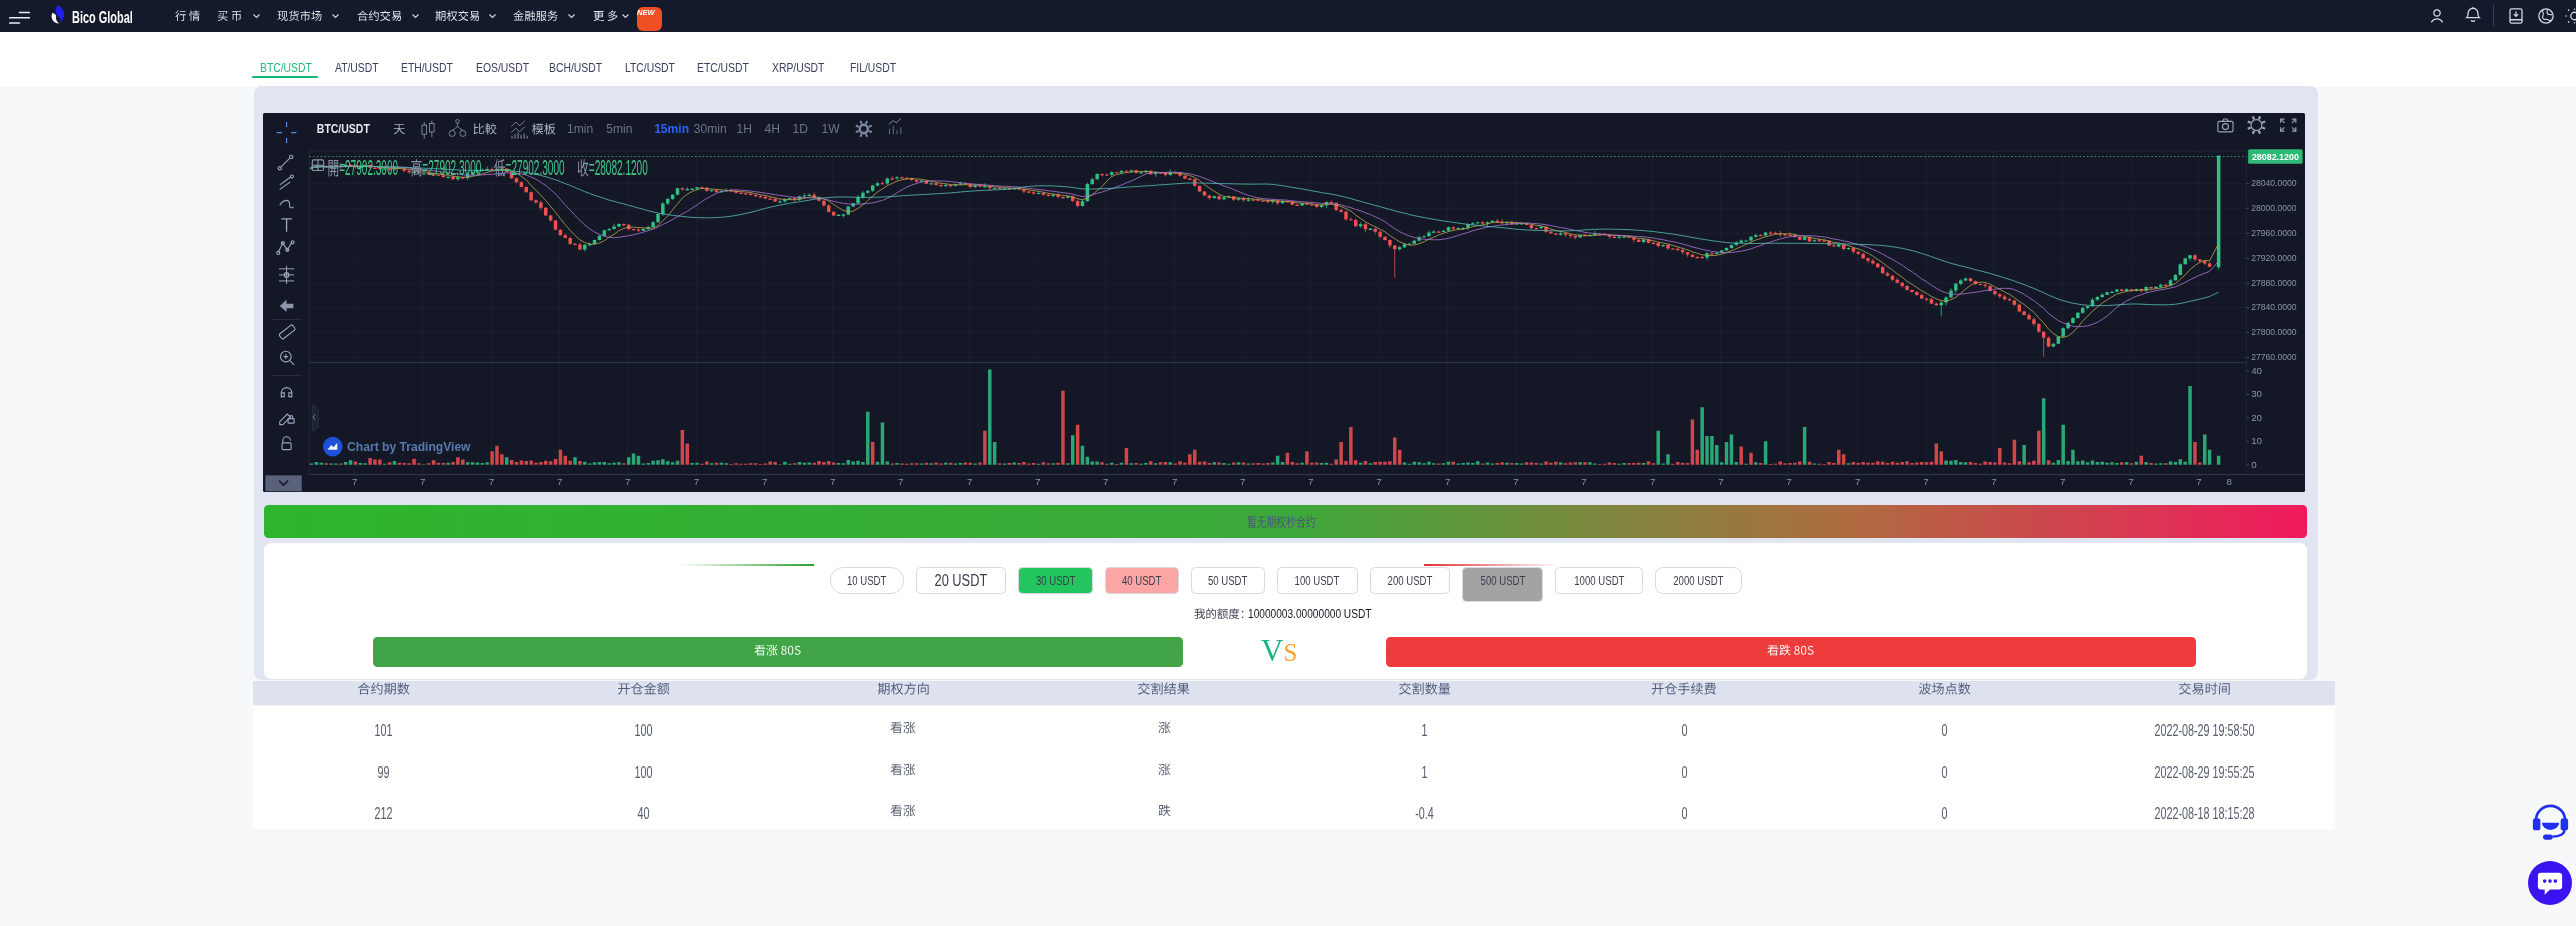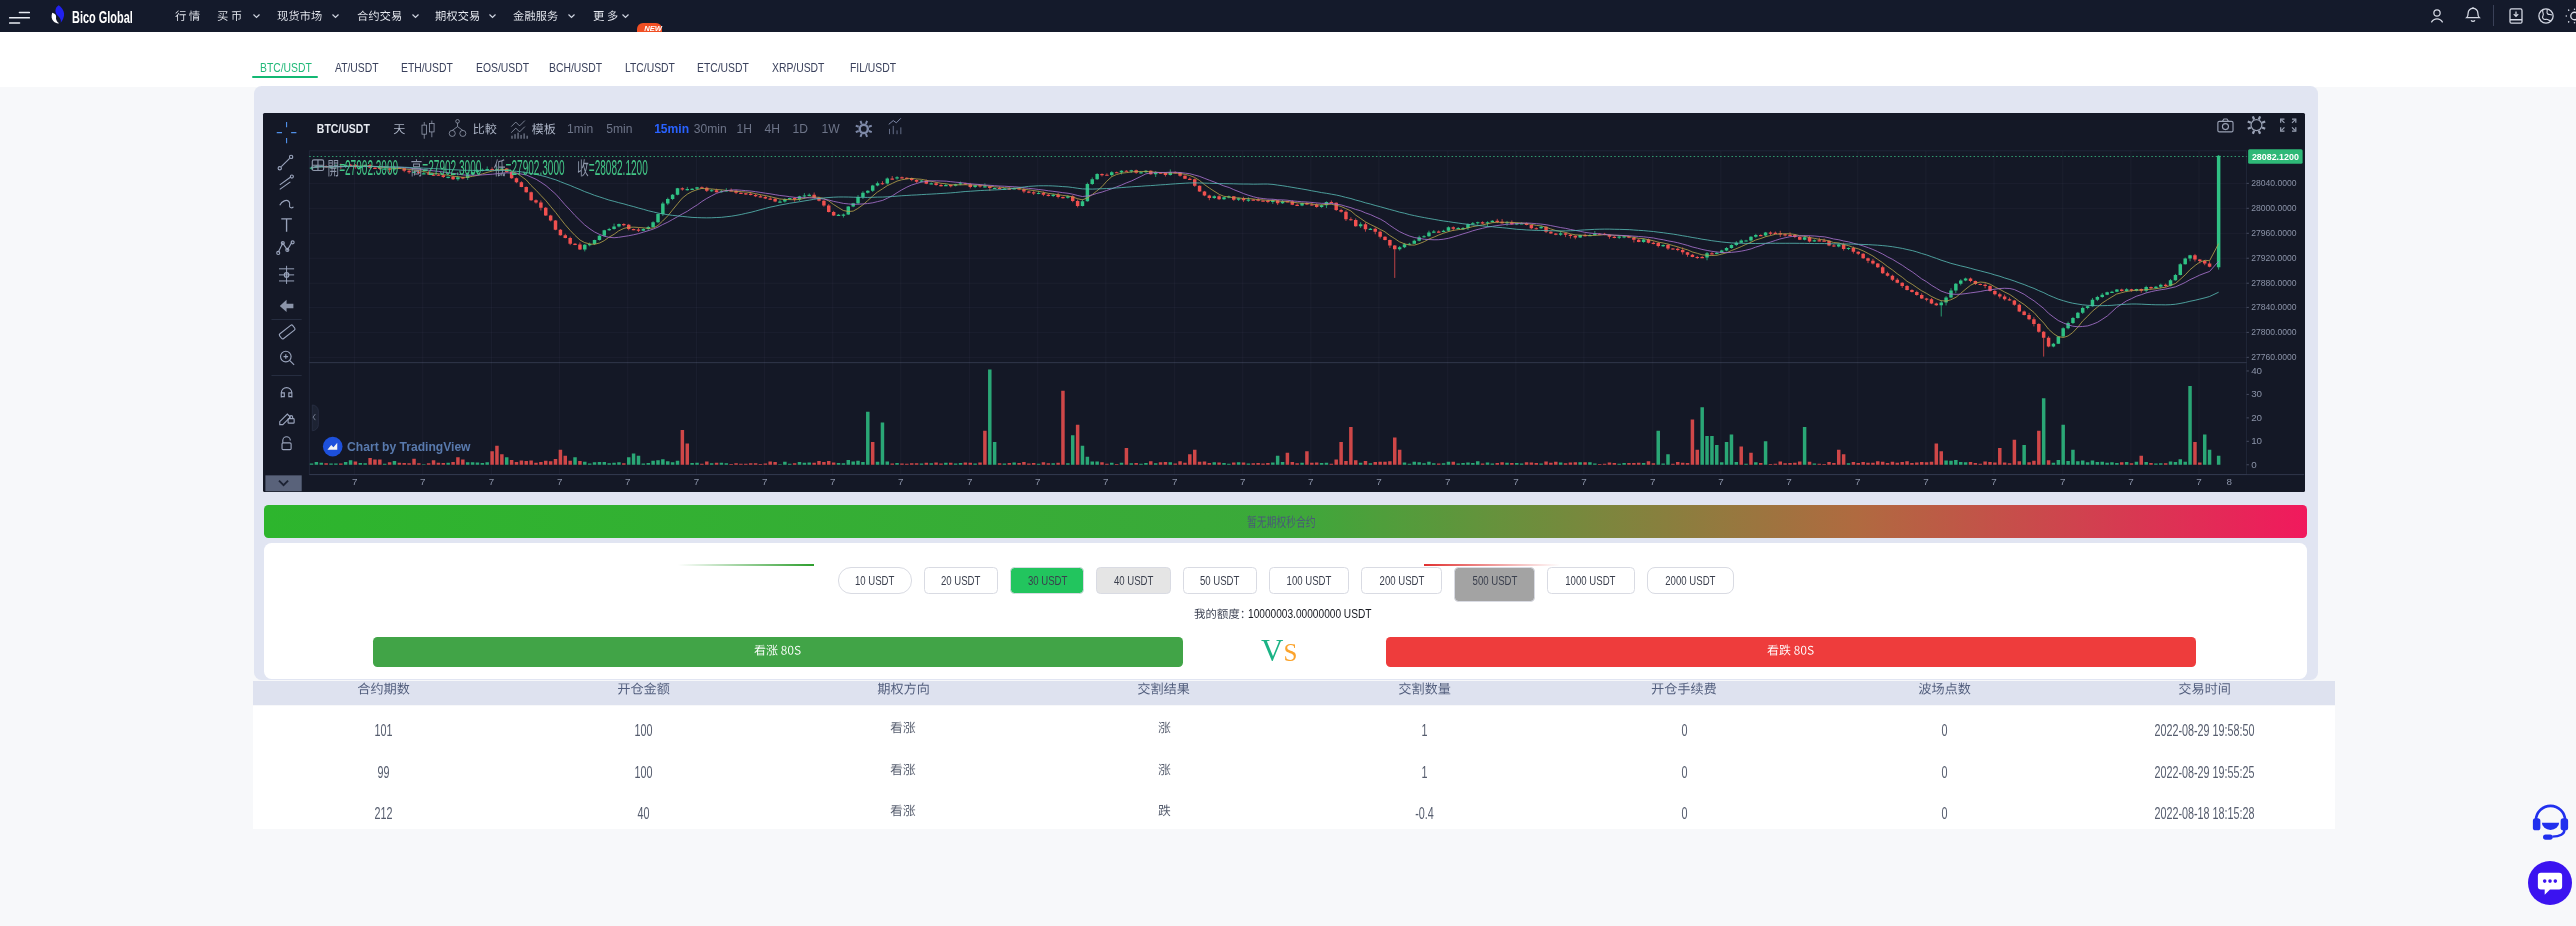--- a/index.html
+++ b/index.html
@@ -57,21 +57,21 @@
     <path d="M2 2l4 4 4-4" stroke="#cfd4e0" stroke-width="1.6" fill="none"></path>
   </svg>
 <svg style="position:absolute;left:593px;top:9.8px;" width="26.5" height="13" viewBox="0 0 35 17">
     <g transform="translate(0,13.2) scale(0.015000,-0.015000)">
       <path d="M252 238 188 212C222 154 264 108 313 71C252 36 166 7 47 -15C63 -32 83 -64 92 -81C222 -53 315 -16 382 28C520 -45 704 -68 937 -77C941 -52 955 -20 969 -3C745 3 572 18 443 76C495 127 522 185 534 247H873V634H545V719H935V787H65V719H467V634H156V247H455C443 199 420 154 374 114C326 146 285 186 252 238ZM228 411H467V371C467 350 467 329 465 309H228ZM543 309C544 329 545 349 545 370V411H798V309ZM228 571H467V471H228ZM545 571H798V471H545ZM1680 842C1617 759 1496 661 1335 594C1352 582 1375 558 1387 541C1478 583 1555 632 1621 685H1903C1853 623 1784 569 1705 524C1669 554 1619 589 1577 613L1522 574C1562 551 1606 519 1639 489C1532 437 1414 401 1302 381C1315 365 1331 334 1338 314C1599 369 1892 503 2020 726L1971 756L1958 753H1697C1721 776 1743 800 1763 824ZM1843 493C1771 394 1627 283 1424 210C1440 196 1461 170 1471 153C1596 203 1701 264 1784 332H2057C2007 254 1935 191 1848 142C1813 175 1764 214 1724 242L1662 206C1701 177 1746 139 1779 106C1638 42 1470 7 1299 -9C1311 -28 1325 -61 1330 -82C1685 -40 2028 76 2168 373L2118 404L2104 400H1860C1884 425 1906 450 1926 475Z" fill="#e8ebf2"></path>
     </g>
   </svg>
 <svg style="position:absolute;left:621px;top:13px" width="9" height="6" viewBox="0 0 12 8">
     <path d="M2 2l4 4 4-4" stroke="#cfd4e0" stroke-width="1.6" fill="none"></path>
   </svg>
-<div class="abs" style="left:637px;top:23px;width:25px;height:16px;background:#f04e23;border-radius:6px;color:#fff;font-size:7.6px;font-weight:bold;text-align:right;line-height:12px;font-style:italic">NEW</div>
+<div class="abs" style="left:637px;top:7px;width:25px;height:24px;background:#f04e23;border-radius:6px;color:#fff;font-size:7.6px;font-weight:bold;text-align:left;line-height:12px;font-style:italic">NEW</div>
 <svg style="position:absolute;left:2428px;top:6.8px" width="18" height="18" viewBox="0 0 24 24">
     <g stroke="#d4d8e3" fill="none" stroke-width="1.7">
       <circle cx="12" cy="8" r="4.2"></circle>
       <path d="M4.5 20.5c2-3.3 4.5-4.6 7.5-4.6s5.5 1.3 7.5 4.6"></path>
     </g>
   </svg>
 <svg style="position:absolute;left:2464px;top:6px" width="18" height="18" viewBox="0 0 24 24">
     <g stroke="#d4d8e3" fill="none" stroke-width="1.7">
       <path d="M12 3a6.5 6.5 0 0 1 6.5 6.5c0 3.5 1 5 2 6H3.5c1-1 2-2.5 2-6A6.5 6.5 0 0 1 12 3z"></path>
       <path d="M12 3v-1.5M9.5 19a2.8 2.8 0 0 0 5 0"></path>
@@ -295,23 +295,23 @@
       <g transform="translate(0,15.8) scale(0.018000,-0.018000)">
         <path d="M565 773V623C565 541 557 433 493 352C509 345 538 326 551 314C604 380 623 473 629 554H764V316H834V554H951V615H632V622V722C734 730 846 746 924 770L882 826C807 801 676 782 565 773ZM246 98H755V15H246ZM246 153V235H755V153ZM175 294V-80H246V-45H755V-78H829V294ZM55 442 61 379 291 404V314H361V412L514 429L513 486L361 471V546H519V607H361V672H291V607H162C189 639 217 675 243 714H517V773H281L309 822L234 843C224 819 212 796 200 773H53V714H165C144 681 125 655 116 644C98 620 81 604 65 601C74 581 85 547 89 532C98 540 128 546 170 546H291V464ZM1114 773V699H1446C1443 628 1440 552 1428 477H1052V404H1414C1373 232 1276 71 1039 -19C1058 -34 1080 -61 1090 -80C1348 23 1448 208 1490 404H1511V60C1511 -31 1539 -57 1643 -57C1664 -57 1807 -57 1830 -57C1926 -57 1950 -15 1960 145C1938 150 1905 163 1887 177C1882 40 1874 17 1825 17C1794 17 1674 17 1650 17C1599 17 1589 24 1589 60V404H1951V477H1503C1514 552 1519 627 1521 699H1894V773ZM2178 143C2148 76 2095 9 2039 -36C2057 -47 2087 -68 2101 -80C2155 -30 2213 47 2249 123ZM2321 112C2360 65 2406 -1 2424 -42L2486 -6C2465 35 2419 97 2379 143ZM2855 722V561H2650V722ZM2580 790V427C2580 283 2572 92 2488 -41C2505 -49 2536 -71 2548 -84C2608 11 2634 139 2644 260H2855V17C2855 1 2849 -3 2835 -4C2820 -5 2769 -5 2716 -3C2726 -23 2737 -56 2740 -76C2813 -76 2861 -75 2889 -62C2918 -50 2927 -27 2927 16V790ZM2855 494V328H2648C2650 363 2650 396 2650 427V494ZM2387 828V707H2205V828H2137V707H2052V640H2137V231H2038V164H2531V231H2457V640H2531V707H2457V828ZM2205 640H2387V551H2205ZM2205 491H2387V393H2205ZM2205 332H2387V231H2205ZM3853 675C3821 501 3761 356 3681 242C3606 358 3560 497 3528 675ZM3423 748V675H3458C3494 469 3545 311 3633 180C3556 90 3465 24 3366 -17C3383 -31 3403 -61 3413 -79C3512 -33 3602 32 3679 119C3740 44 3817 -22 3914 -85C3925 -63 3948 -38 3968 -23C3867 37 3789 103 3727 179C3828 316 3901 500 3935 736L3888 751L3875 748ZM3212 840V628H3046V558H3194C3158 419 3088 260 3019 176C3033 157 3053 124 3063 102C3119 174 3173 297 3212 421V-79H3286V430C3329 375 3386 298 3409 260L3454 327C3430 356 3318 485 3286 516V558H3420V628H3286V840ZM4493 670C4478 561 4452 445 4416 368C4433 362 4465 347 4479 337C4515 418 4545 540 4563 657ZM4775 662C4822 576 4869 462 4887 387L4955 412C4936 487 4889 598 4839 684ZM4839 351C4766 154 4609 41 4360 -11C4376 -28 4393 -57 4401 -77C4664 -14 4830 112 4909 329ZM4633 840V221H4705V840ZM4372 826C4297 793 4165 763 4053 745C4061 729 4071 704 4074 687C4117 693 4164 700 4210 709V558H4043V488H4201C4161 373 4093 243 4030 172C4042 154 4060 124 4068 103C4118 164 4170 263 4210 363V-78H4284V385C4317 336 4355 274 4371 242L4416 301C4397 328 4311 439 4284 468V488H4425V558H4284V725C4333 737 4380 751 4418 766ZM5517 843C5415 688 5230 554 5040 479C5061 462 5082 433 5094 413C5146 436 5198 463 5248 494V444H5753V511C5805 478 5859 449 5916 422C5927 446 5950 473 5969 490C5810 557 5668 640 5551 764L5583 809ZM5277 513C5362 569 5441 636 5506 710C5582 630 5662 567 5749 513ZM5196 324V-78H5272V-22H5738V-74H5817V324ZM5272 48V256H5738V48ZM6040 53 6052 -20C6154 1 6293 29 6427 56L6422 122C6281 95 6135 68 6040 53ZM6498 415C6571 350 6655 258 6691 196L6747 243C6709 306 6624 394 6549 457ZM6061 424C6076 432 6101 437 6231 452C6185 388 6142 337 6123 317C6091 281 6066 256 6044 252C6053 233 6064 199 6068 184C6091 196 6127 204 6413 252C6410 267 6409 295 6410 316L6174 281C6256 369 6338 479 6408 590L6345 628C6325 591 6301 553 6277 518L6140 505C6204 590 6267 699 6317 807L6246 836C6199 716 6121 589 6097 556C6073 522 6055 500 6036 495C6045 476 6057 440 6061 424ZM6566 840C6534 704 6478 568 6409 481C6426 471 6458 450 6472 439C6502 480 6530 530 6555 586H6849C6838 193 6824 43 6794 10C6783 -3 6772 -7 6753 -6C6729 -6 6672 -6 6609 0C6623 -21 6632 -51 6633 -72C6689 -76 6747 -77 6780 -73C6815 -70 6837 -61 6859 -33C6897 15 6909 166 6922 618C6922 628 6923 656 6923 656H6584C6604 710 6623 767 6638 825Z" fill="#4a5878"></path>
       </g>
     </svg>
     <div class="abs" style="left:9.8px;top:457px;width:2043px;height:136px;background:#fff;border-radius:7.6px"></div>
     <div class="abs" style="left:424px;top:478px;width:136px;height:2.3px;background:linear-gradient(90deg,rgba(45,160,45,0),#2d9e2d)"></div>
     <div class="abs" style="left:1170px;top:478px;width:136px;height:2.3px;background:linear-gradient(90deg,#e03131,rgba(224,49,49,0))"></div>
   </div>
 <div class="abs" style="left:254px;top:567px;width:2064px;display:flex;justify-content:center;gap:12px">
     <div style="height:27px;border:0.8px solid #d9dbe3;border-radius:13px;background:#fff;font-size:12px;color:#3a3f4d;line-height:26px;padding:0 11.4px"><span style="display:inline-block;transform:scaleX(0.8);transform-origin:center">10 USDT</span></div>
-    <div style="height:27px;border:0.8px solid #d9dbe3;border-radius:4.5px;background:#fff;font-size:12px;color:#3a3f4d;line-height:26px;padding:0 11.4px"><span style="display:inline-block;transform:scaleX(0.8);transform-origin:center">20 USDT</span></div>
+    <div style="height:27px;border:0.8px solid #d9dbe3;border-radius:4.5px;background:#fff;font-size:16px;color:#3a3f4d;line-height:26px;padding:0 11.4px"><span style="display:inline-block;transform:scaleX(0.8);transform-origin:center">20 USDT</span></div>
     <div style="height:27px;border:0.8px solid #d9dbe3;border-radius:4.5px;background:#22c55e;font-size:12px;color:#3a3f4d;line-height:26px;padding:0 11.4px"><span style="display:inline-block;transform:scaleX(0.8);transform-origin:center">30 USDT</span></div>
-    <div style="height:27px;border:0.8px solid #d9dbe3;border-radius:4.5px;background:#e5e5e5;font-size:12px;color:#3a3f4d;line-height:26px;padding:0 11.4px"><span style="display:inline-block;transform:scaleX(0.8);transform-origin:center">40 USDT</span></div>
+    <div style="height:27px;border:0.8px solid #d9dbe3;border-radius:4.5px;background:#fca5a5;font-size:12px;color:#3a3f4d;line-height:26px;padding:0 11.4px"><span style="display:inline-block;transform:scaleX(0.8);transform-origin:center">40 USDT</span></div>
     <div style="height:27px;border:0.8px solid #d9dbe3;border-radius:4.5px;background:#fff;font-size:12px;color:#3a3f4d;line-height:26px;padding:0 11.4px"><span style="display:inline-block;transform:scaleX(0.8);transform-origin:center">50 USDT</span></div>
     <div style="height:27px;border:0.8px solid #d9dbe3;border-radius:4.5px;background:#fff;font-size:12px;color:#3a3f4d;line-height:26px;padding:0 11.4px"><span style="display:inline-block;transform:scaleX(0.8);transform-origin:center">100 USDT</span></div>
     <div style="height:27px;border:0.8px solid #d9dbe3;border-radius:4.5px;background:#fff;font-size:12px;color:#3a3f4d;line-height:26px;padding:0 11.4px"><span style="display:inline-block;transform:scaleX(0.8);transform-origin:center">200 USDT</span></div>
     <div style="height:35px;border:0.8px solid #d9dbe3;border-radius:4.5px;background:#a3a3a3;font-size:12px;color:#3a3f4d;line-height:26px;padding:0 11.4px"><span style="display:inline-block;transform:scaleX(0.8);transform-origin:center">500 USDT</span></div>
     <div style="height:27px;border:0.8px solid #d9dbe3;border-radius:4.5px;background:#fff;font-size:12px;color:#3a3f4d;line-height:26px;padding:0 11.4px"><span style="display:inline-block;transform:scaleX(0.8);transform-origin:center">1000 USDT</span></div>
     <div style="height:27px;border:0.8px solid #d9dbe3;border-radius:8px;background:#fff;font-size:12px;color:#3a3f4d;line-height:26px;padding:0 11.4px"><span style="display:inline-block;transform:scaleX(0.8);transform-origin:center">2000 USDT</span></div>
   </div>
 <svg style="position:absolute;left:1194px;top:608px;" width="58" height="13" viewBox="0 0 76 17">
     <g transform="translate(0,13.2) scale(0.015000,-0.015000)">
       <path d="M704 774C762 723 830 650 861 602L922 646C889 693 819 764 761 814ZM832 427C798 363 753 300 700 243C683 310 669 388 659 473H946V544H651C643 634 639 731 639 832H560C561 733 566 636 574 544H345V720C406 733 464 748 513 765L460 828C364 792 202 758 62 737C71 719 81 692 85 674C144 682 208 692 270 704V544H56V473H270V296L41 251L63 175L270 222V17C270 0 264 -5 247 -6C229 -7 170 -7 106 -5C117 -26 130 -60 133 -81C216 -81 270 -79 301 -67C334 -55 345 -32 345 17V240L530 283L524 350L345 312V473H581C594 364 613 264 637 180C565 114 484 58 399 17C418 1 440 -24 451 -42C526 -3 598 47 663 105C708 -12 770 -83 849 -83C924 -83 952 -34 965 132C945 139 918 156 902 173C896 44 884 -7 856 -7C806 -7 760 57 724 163C793 234 853 314 898 399ZM1552 423C1607 350 1675 250 1705 189L1769 229C1736 288 1667 385 1610 456ZM1240 842C1232 794 1215 728 1199 679H1087V-54H1156V25H1435V679H1268C1285 722 1304 778 1321 828ZM1156 612H1366V401H1156ZM1156 93V335H1366V93ZM1598 844C1566 706 1512 568 1443 479C1461 469 1492 448 1506 436C1540 484 1572 545 1600 613H1856C1844 212 1828 58 1796 24C1784 10 1773 7 1753 7C1730 7 1670 8 1604 13C1618 -6 1627 -38 1629 -59C1685 -62 1744 -64 1778 -61C1814 -57 1836 -49 1859 -19C1899 30 1913 185 1928 644C1929 654 1929 682 1929 682H1627C1643 729 1658 779 1670 828ZM2693 493C2689 183 2676 46 2458 -31C2471 -43 2489 -67 2496 -84C2732 2 2754 161 2759 493ZM2738 84C2804 36 2888 -33 2930 -77L2972 -24C2930 17 2843 84 2778 130ZM2531 610V138H2595V549H2850V140H2916V610H2728C2741 641 2755 678 2768 714H2953V780H2515V714H2700C2690 680 2675 641 2663 610ZM2214 821C2227 798 2242 770 2254 744H2061V593H2127V682H2429V593H2497V744H2333C2319 773 2299 809 2282 837ZM2126 233V-73H2194V-40H2369V-71H2439V233ZM2194 21V172H2369V21ZM2149 416 2224 376C2168 337 2104 305 2039 284C2050 270 2064 236 2070 217C2146 246 2221 287 2288 341C2351 305 2412 268 2450 241L2501 293C2462 319 2402 354 2339 387C2388 436 2430 492 2459 555L2418 582L2403 579H2250C2262 598 2272 618 2281 637L2213 649C2184 582 2126 502 2040 444C2054 434 2075 412 2084 397C2135 433 2177 476 2210 520H2364C2342 483 2312 450 2278 419L2197 461ZM3386 644V557H3225V495H3386V329H3775V495H3937V557H3775V644H3701V557H3458V644ZM3701 495V389H3458V495ZM3757 203C3713 151 3651 110 3579 78C3508 111 3450 153 3408 203ZM3239 265V203H3369L3335 189C3376 133 3431 86 3497 47C3403 17 3298 -1 3192 -10C3203 -27 3217 -56 3222 -74C3347 -60 3469 -35 3576 7C3675 -37 3792 -65 3918 -80C3927 -61 3946 -31 3962 -15C3852 -5 3749 15 3660 46C3748 93 3821 157 3867 243L3820 268L3807 265ZM3473 827C3487 801 3502 769 3513 741H3126V468C3126 319 3119 105 3037 -46C3056 -52 3089 -68 3104 -80C3188 78 3201 309 3201 469V670H3948V741H3598C3586 773 3566 813 3548 845ZM4250 486C4290 486 4326 515 4326 560C4326 606 4290 636 4250 636C4210 636 4174 606 4174 560C4174 515 4210 486 4250 486ZM4250 -4C4290 -4 4326 26 4326 71C4326 117 4290 146 4250 146C4210 146 4174 117 4174 71C4174 26 4210 -4 4250 -4Z" fill="#3f4455"></path>

